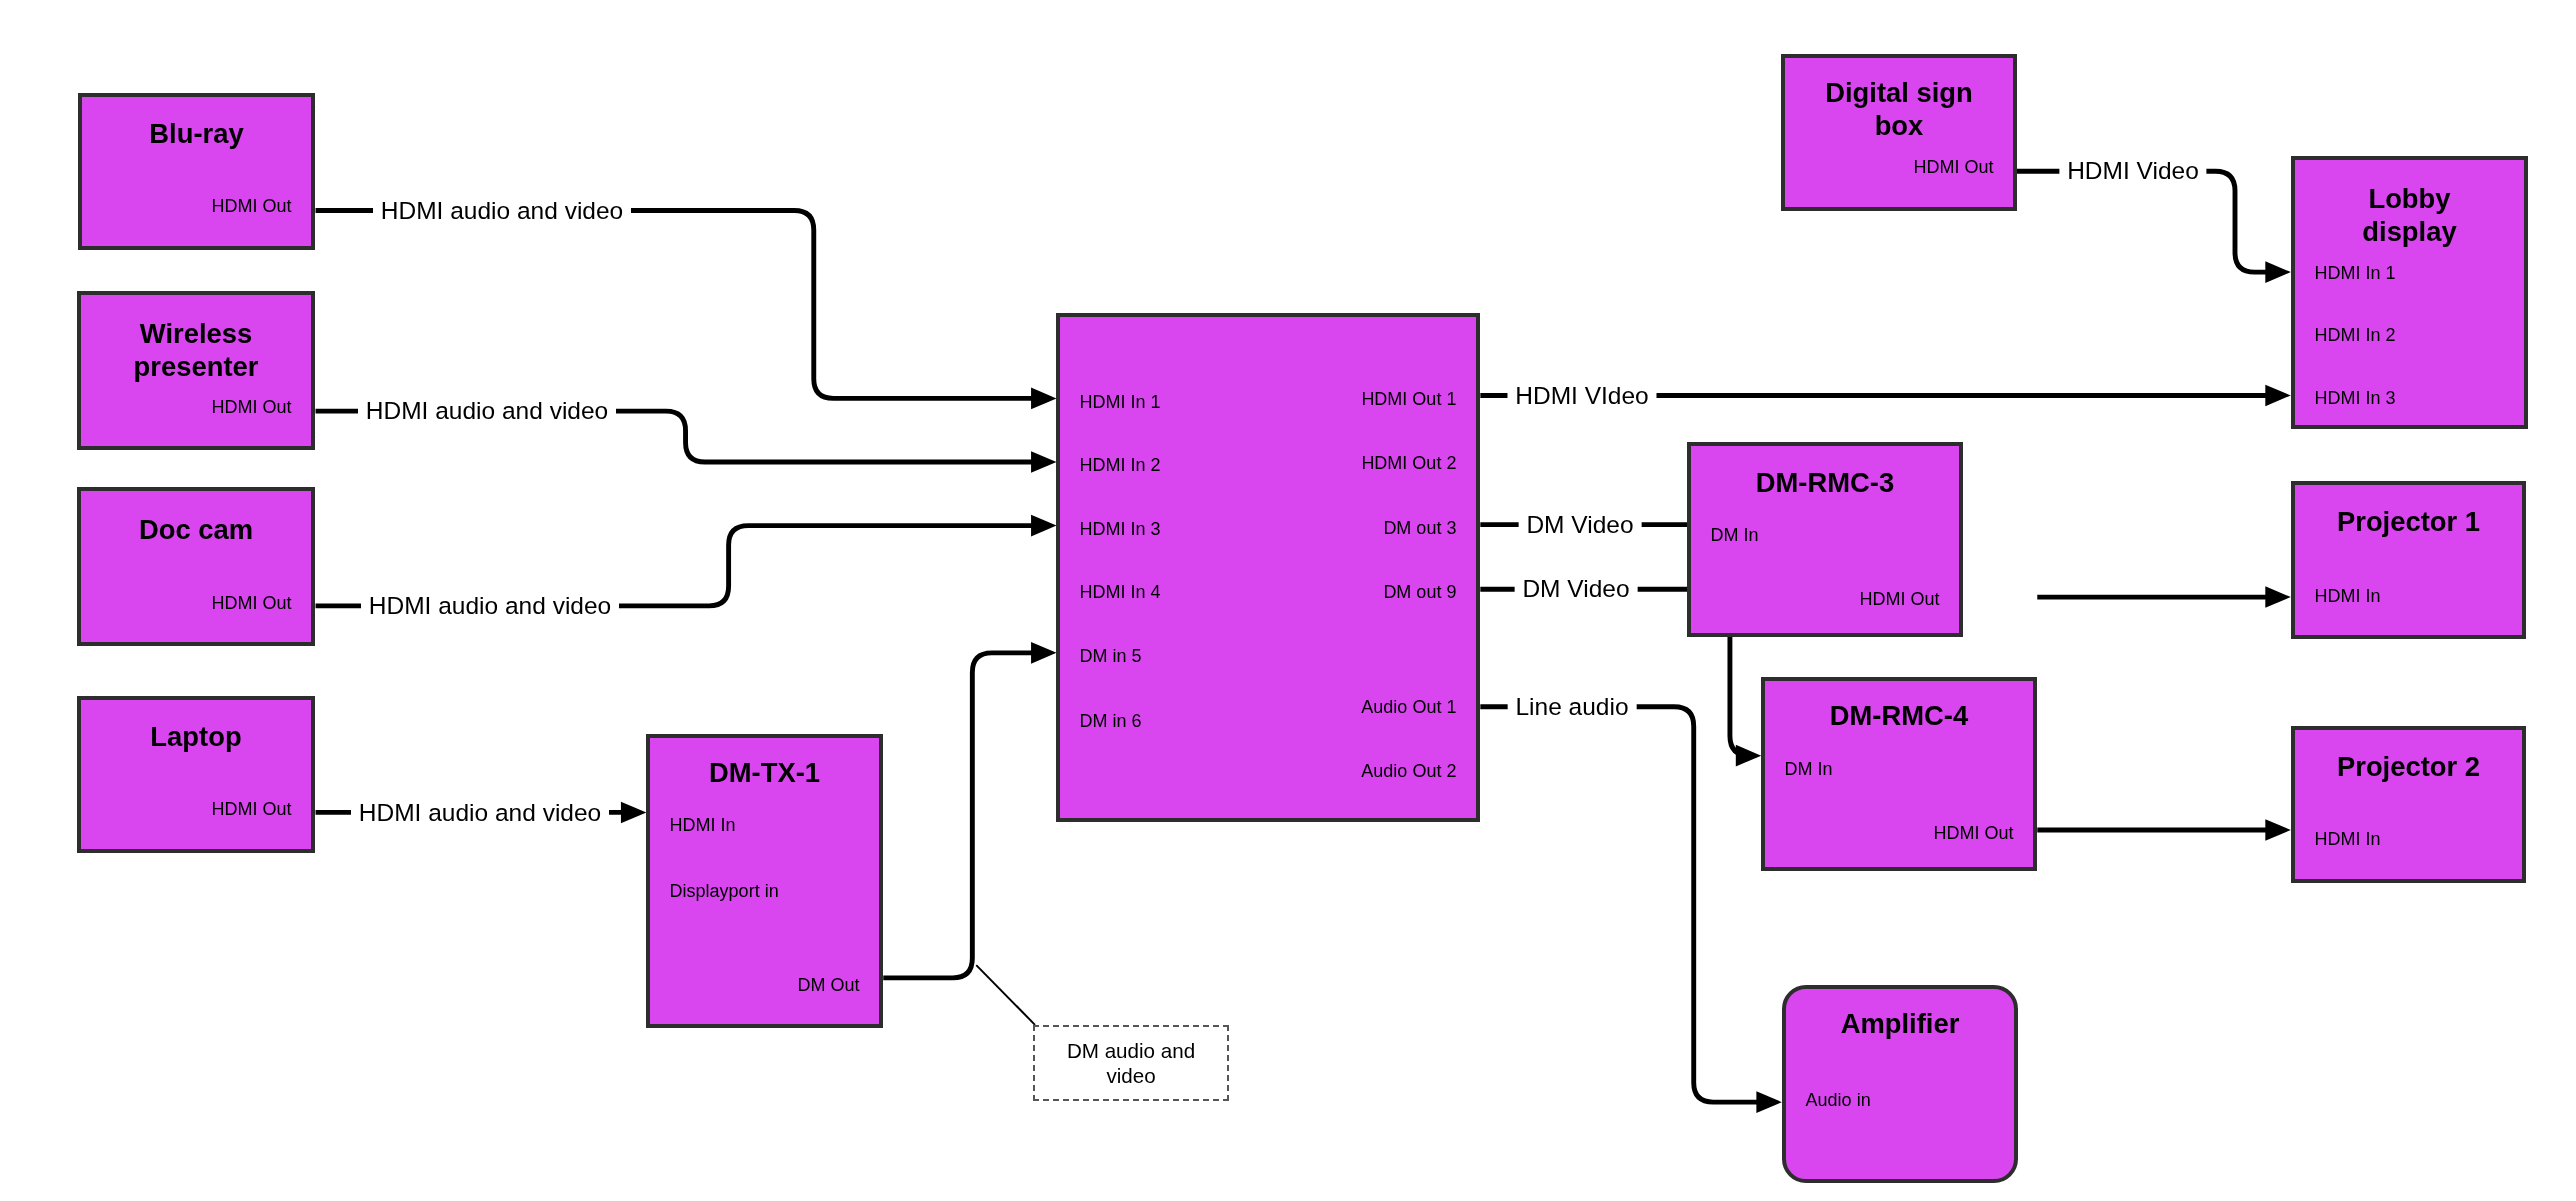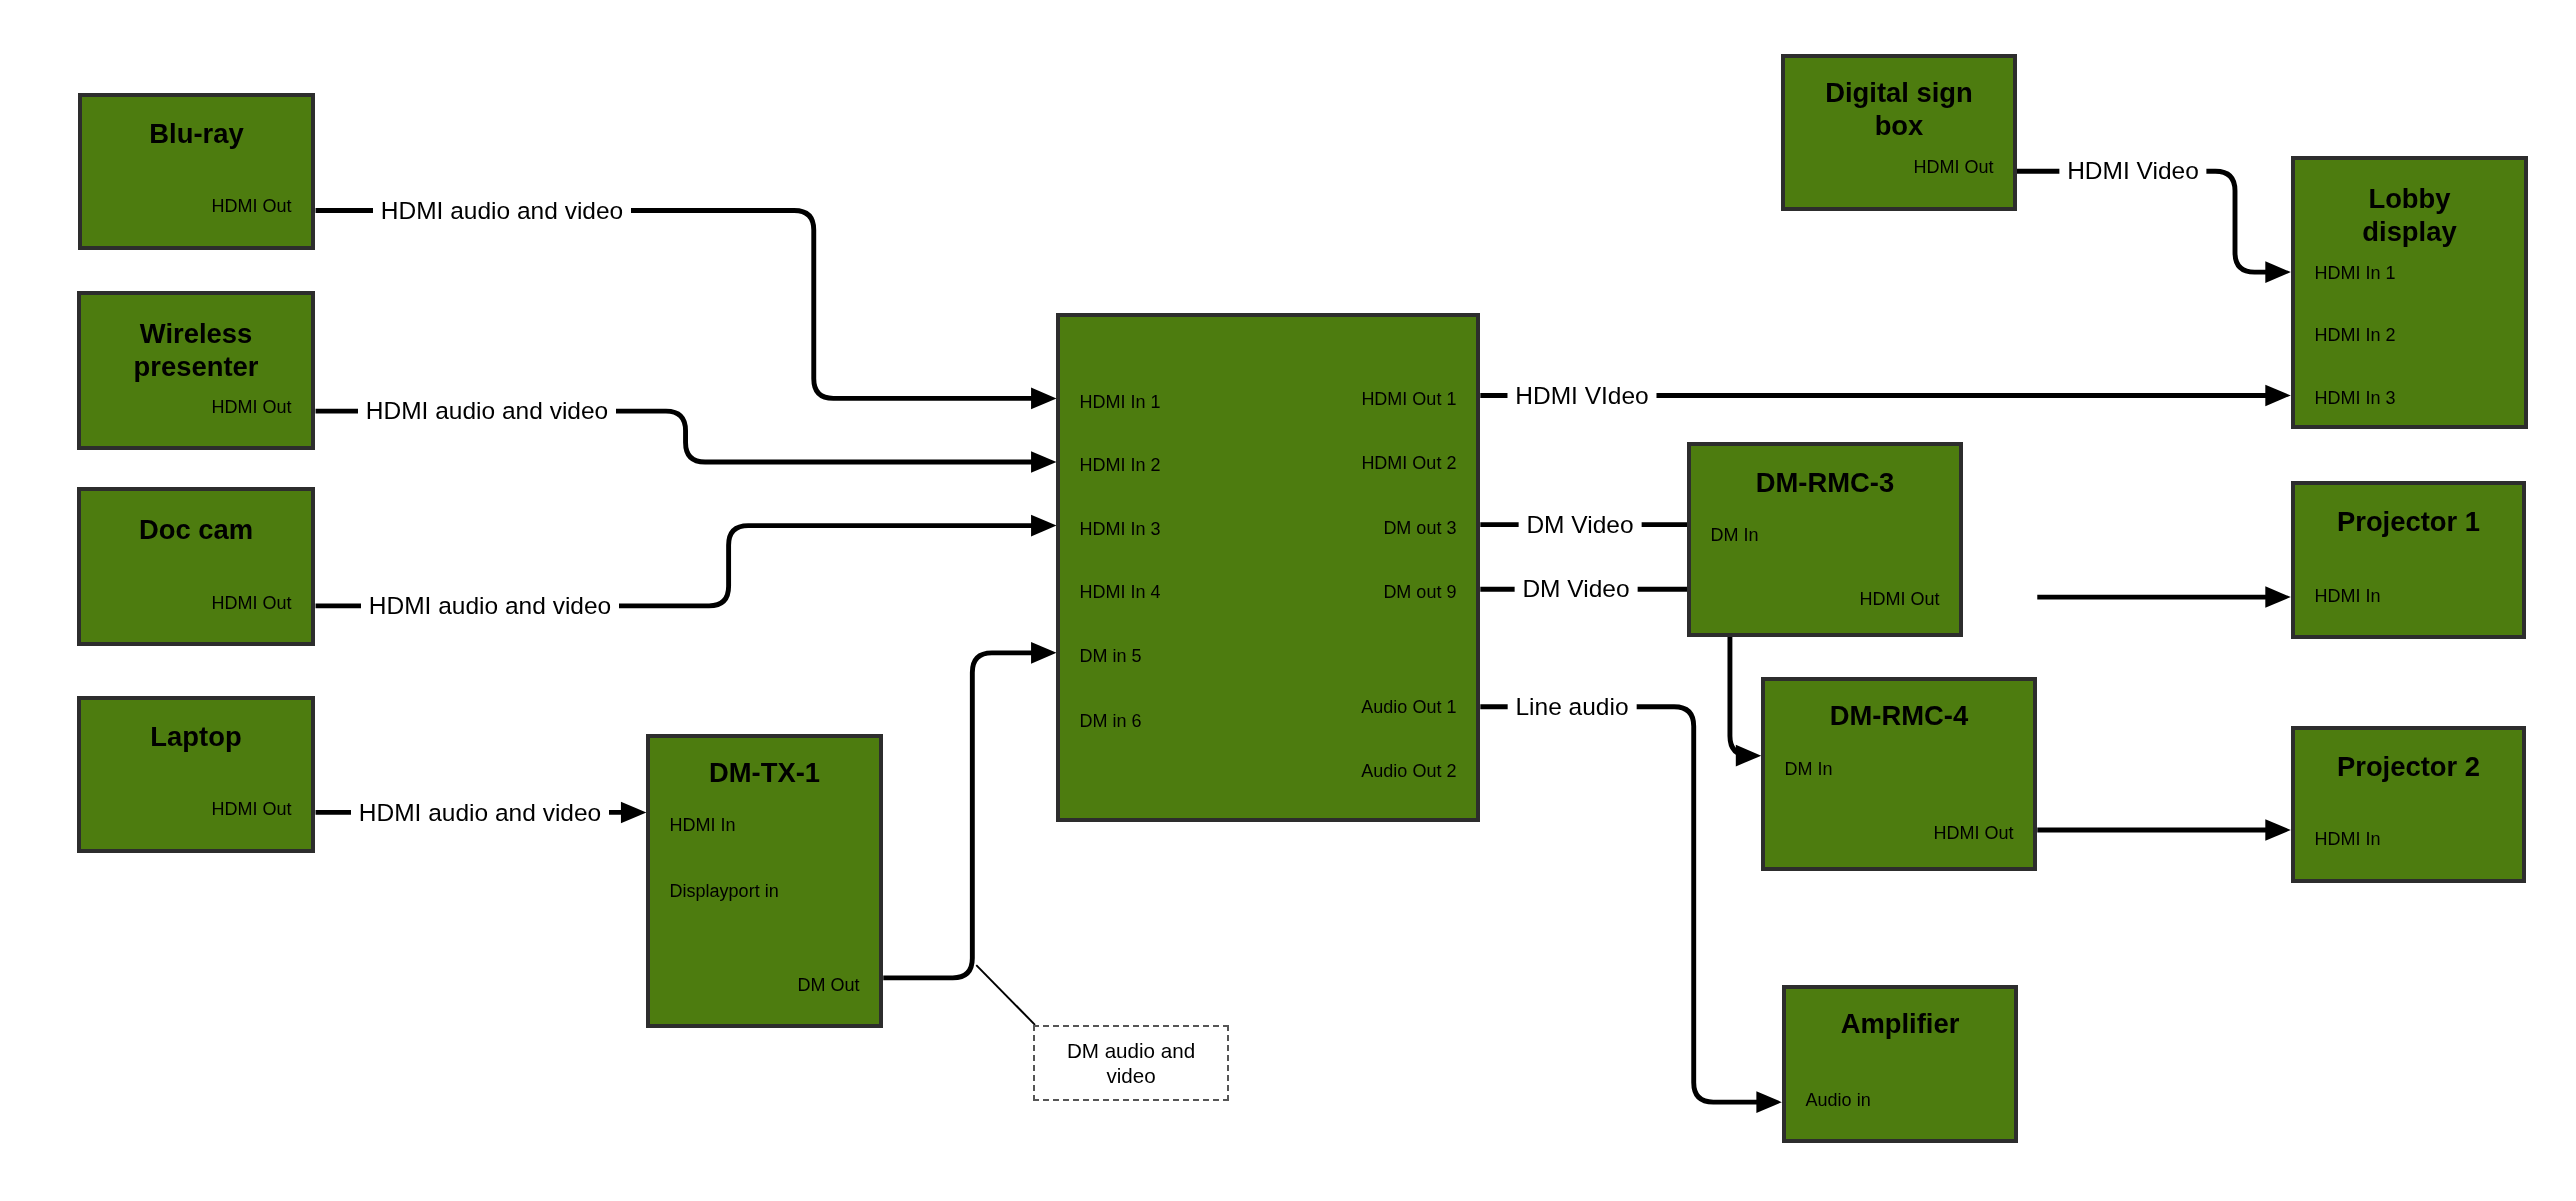--- a/index.html
+++ b/index.html
@@ -9,21 +9,21 @@
     background:#ffffff;
     font-family:"Liberation Sans", sans-serif;
     color:#000;
     overflow:hidden;
   }
   .wires{position:absolute;left:0;top:0;width:2576px;height:1201px;pointer-events:none;}
   .node{
     position:absolute;
     box-sizing:border-box;
     border:4.9px solid #2d2d2d;
-    background:#4d7c0f;
+    background:#d946ef;
   }
   .node-title{
     position:absolute;left:0;right:0;
     text-align:center;
     font-weight:bold;
     font-size:27.4px;
     line-height:33px;
   }
   .port{
     position:absolute;
@@ -169,21 +169,21 @@
     <div class="node-title" style="top:17.6px;">DM-RMC-4</div>
     <div class="port left" style="top:73px;">DM In</div>
     <div class="port right" style="top:137px;">HDMI Out</div>
   </div>
 
   <div class="node" style="left:2291px;top:726px;width:235px;height:157px;">
     <div class="node-title" style="top:19.6px;">Projector 2</div>
     <div class="port left" style="top:94px;">HDMI In</div>
   </div>
 
-  <div class="node" style="left:1782px;top:985px;width:236px;height:158px;">
+  <div class="node" style="left:1782px;top:985px;width:236px;height:198px;border-radius:24px;">
     <div class="node-title" style="top:17.6px;">Amplifier</div>
     <div class="port left" style="top:96px;">Audio in</div>
   </div>
 
   <div class="wire-label" style="left:502px;top:211px;">HDMI audio and video</div>
   <div class="wire-label" style="left:487px;top:411px;">HDMI audio and video</div>
   <div class="wire-label" style="left:490px;top:606px;">HDMI audio and video</div>
   <div class="wire-label" style="left:480px;top:813px;">HDMI audio and video</div>
   <div class="wire-label" style="left:1582px;top:396px;">HDMI VIdeo</div>
   <div class="wire-label" style="left:1580px;top:525px;">DM Video</div>

